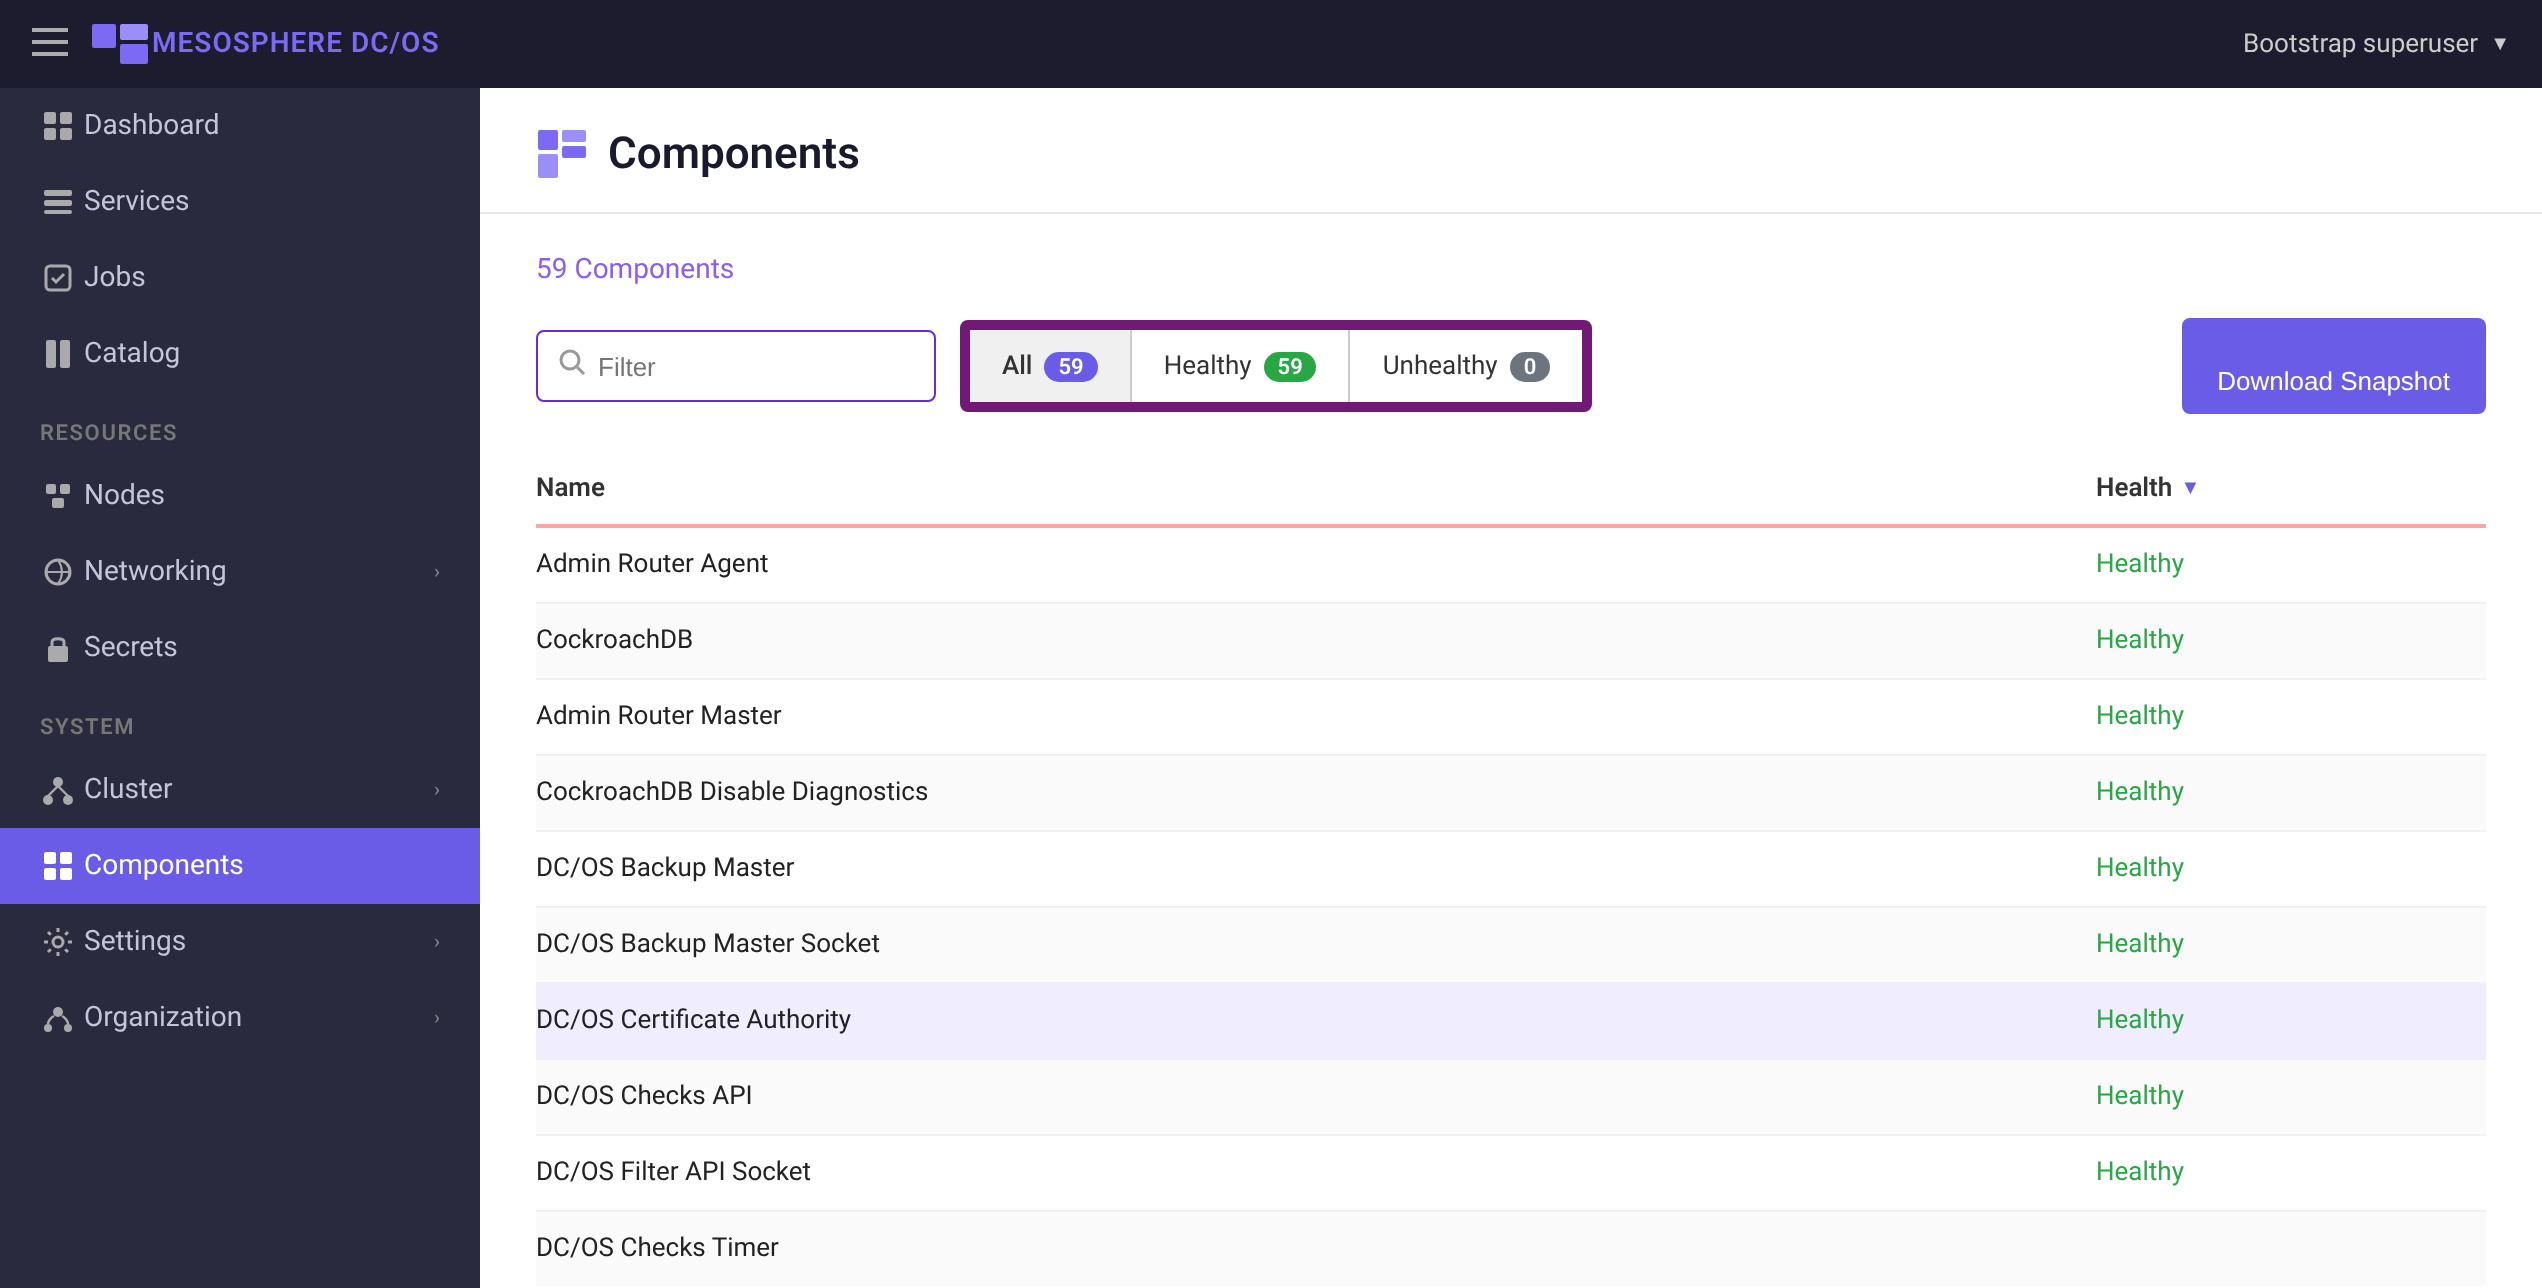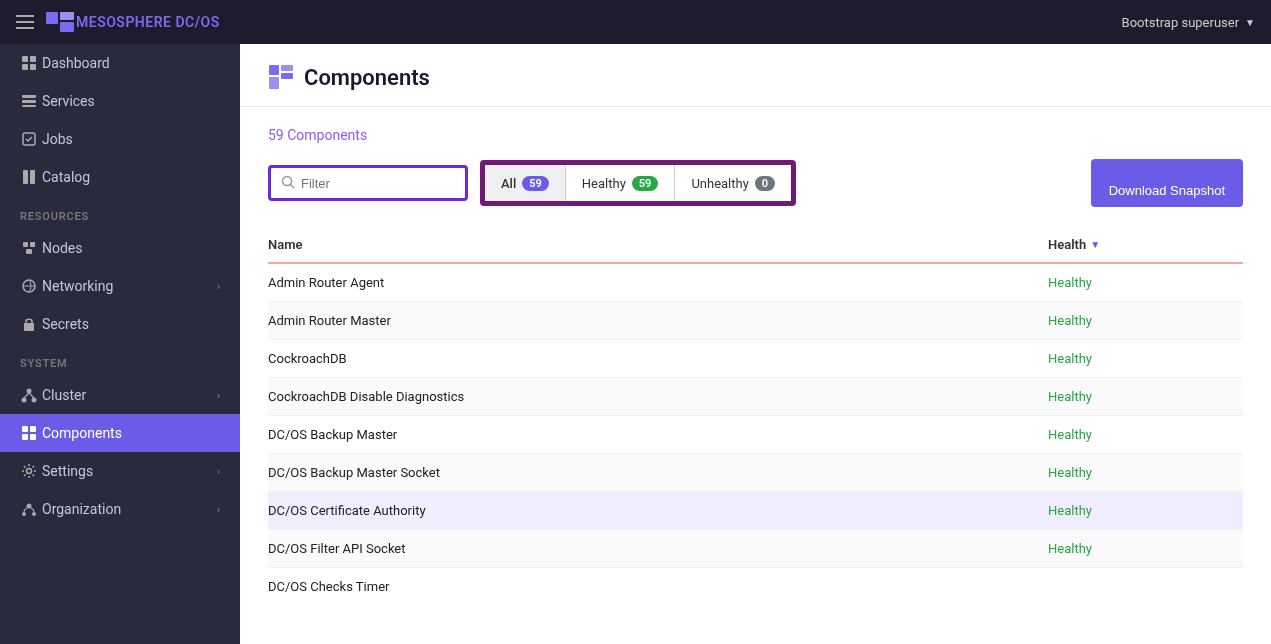--- a/index.html
+++ b/index.html
@@ -100,21 +100,21 @@
     
     .filter-bar {
       display: flex;
       align-items: center;
       gap: 0;
       margin-bottom: 20px;
     }
     .search-box {
       display: flex;
       align-items: center;
-      border: 3px solid #6d28d9;
+      border: 1px solid #6d28d9;
       border-radius: 4px;
       padding: 12px 10px;
       height: 36px;
       width: 200px;
       background: white;
       margin-right: 12px;
     }
     .search-box input {
       border: none;
       outline: none;
@@ -417,44 +417,48 @@
               </div>
             </th>
           </tr>
         </thead>
         <tbody id="table-body">
         <tr>
       <td class="name-col">Admin Router Agent</td>
       <td><span class="health-healthy">Healthy</span></td>
     </tr>
             <tr>
+      <td class="name-col">CockroachDB</td>
+      <td><span class="health-healthy">Healthy</span></td>
+    </tr>
+            <tr>
       <td class="name-col">Admin Router Master</td>
-      <td><span class="health-healthy">Healthy</span></td>
-    </tr>
-            <tr>
-      <td class="name-col">CockroachDB</td>
       <td><span class="health-healthy">Healthy</span></td>
     </tr>
             <tr>
       <td class="name-col">CockroachDB Disable Diagnostics</td>
       <td><span class="health-healthy">Healthy</span></td>
     </tr>
             <tr>
       <td class="name-col">DC/OS Backup Master</td>
       <td><span class="health-healthy">Healthy</span></td>
     </tr>
             <tr>
       <td class="name-col">DC/OS Backup Master Socket</td>
       <td><span class="health-healthy">Healthy</span></td>
     </tr>
             <tr class="highlighted-row">
       <td class="name-col">DC/OS Certificate Authority</td>
       <td><span class="health-healthy">Healthy</span></td>
     </tr>
             <tr>
+      <td class="name-col">DC/OS Checks API</td>
+      <td><span class="health-healthy">Healthy</span></td>
+    </tr>
+            <tr>
       <td class="name-col">DC/OS Filter API Socket</td>
       <td><span class="health-healthy">Healthy</span></td>
     </tr>
             <tr>
       <td class="name-col">DC/OS Checks Timer</td>
       <td></td>
     </tr>
           </tbody>
       </table>
 

